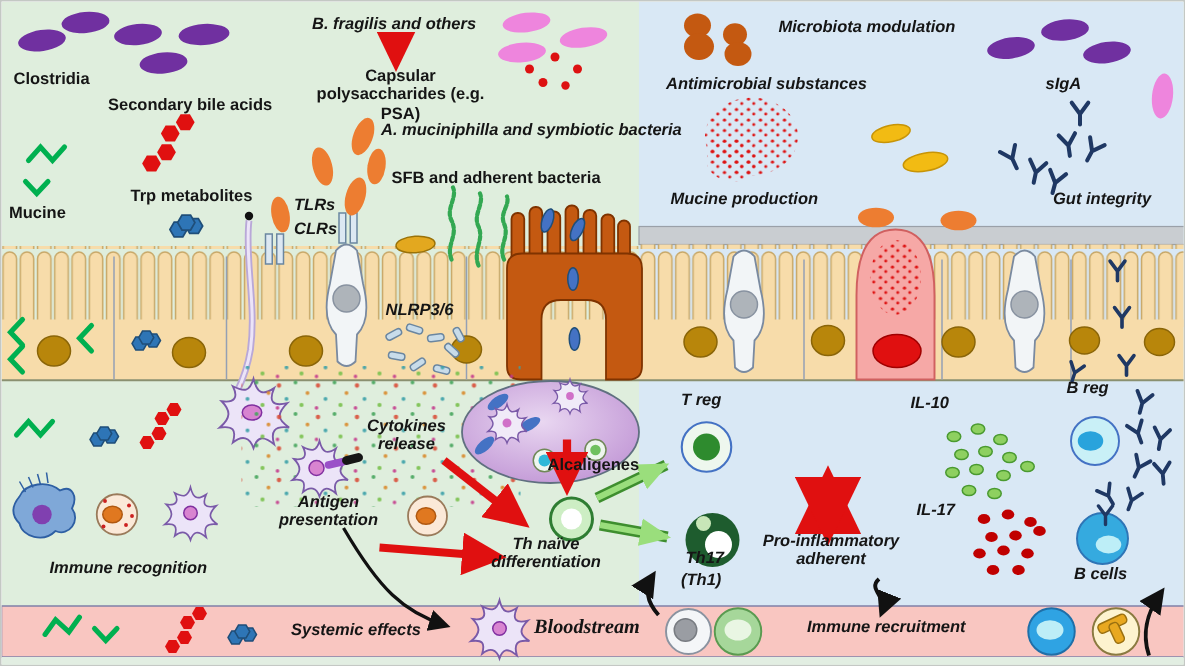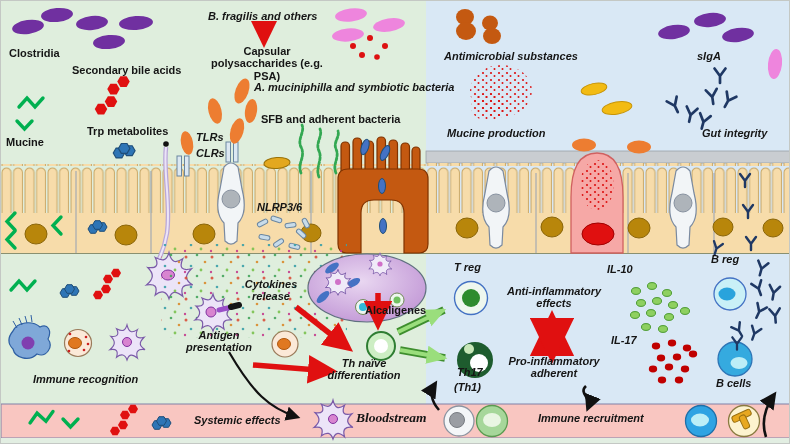--- a/index.html
+++ b/index.html
@@ -437,33 +437,33 @@
 <div class="lbl" style="left:71px;top:63px;">Secondary bile acids</div>
 <div class="lbl" style="left:5px;top:135px;">Mucine</div>
 <div class="lbl" style="left:86px;top:124px;">Trp metabolites</div>
 <div class="lbl it" style="left:207px;top:9px;">B. fragilis and others</div>
 <div class="lbl wrap" style="left:198px;top:44px;width:136px;">Capsular polysaccharides (e.g. PSA)</div>
 <div class="lbl it" style="left:253px;top:80px;">A. muciniphilla and symbiotic bacteria</div>
 <div class="lbl" style="left:260px;top:112px;">SFB and adherent bacteria</div>
 <div class="lbl it" style="left:195px;top:130px;">TLRs</div>
 <div class="lbl it" style="left:195px;top:146px;">CLRs</div>
 <div class="lbl it" style="left:256px;top:200px;">NLRP3/6</div>
+<div class="lbl it" style="left:518px;top:11px;">Microbiota modulation</div>
 <div class="lbl it" style="left:443px;top:49px;">Antimicrobial substances</div>
 <div class="lbl it" style="left:696px;top:49px;">sIgA</div>
 <div class="lbl it" style="left:446px;top:126px;">Mucine production</div>
 <div class="lbl it" style="left:701px;top:126px;">Gut integrity</div>
 <div class="lbl it wrap" style="left:233px;top:277px;width:74px;">Cytokines release</div>
 <div class="lbl it wrap" style="left:173px;top:328px;width:90px;">Antigen presentation</div>
 <div class="lbl it" style="left:32px;top:372px;">Immune recognition</div>
 <div class="lbl" style="left:364px;top:275px;margin-top:28px;">Alcaligenes</div>
 <div class="lbl it wrap" style="left:303px;top:356px;width:120px;">Th naïve differentiation</div>
 <div class="lbl it" style="left:453px;top:260px;">T reg</div>
 <div class="lbl it" style="left:456px;top:365px;">Th17</div>
 <div class="lbl it" style="left:453px;top:380px;">(Th1)</div>
-<div class="lbl it wrap" style="left:496px;top:284px;width:114px;">Anti-inflammatory effects</div>
 <div class="lbl it wrap" style="left:496px;top:354px;width:114px;">Pro-inflammatory adherent</div>
 <div class="lbl it" style="left:606px;top:262px;">IL-10</div>
 <div class="lbl it" style="left:610px;top:333px;">IL-17</div>
 <div class="lbl it" style="left:710px;top:252px;">B reg</div>
 <div class="lbl it" style="left:715px;top:376px;">B cells</div>
 <div class="lbl it" style="left:193px;top:413px;">Systemic effects</div>
 <div class="lbl it big" style="left:355px;top:409px;">Bloodstream</div>
 <div class="lbl it" style="left:537px;top:411px;">Immune recruitment</div>
 
 </div>

